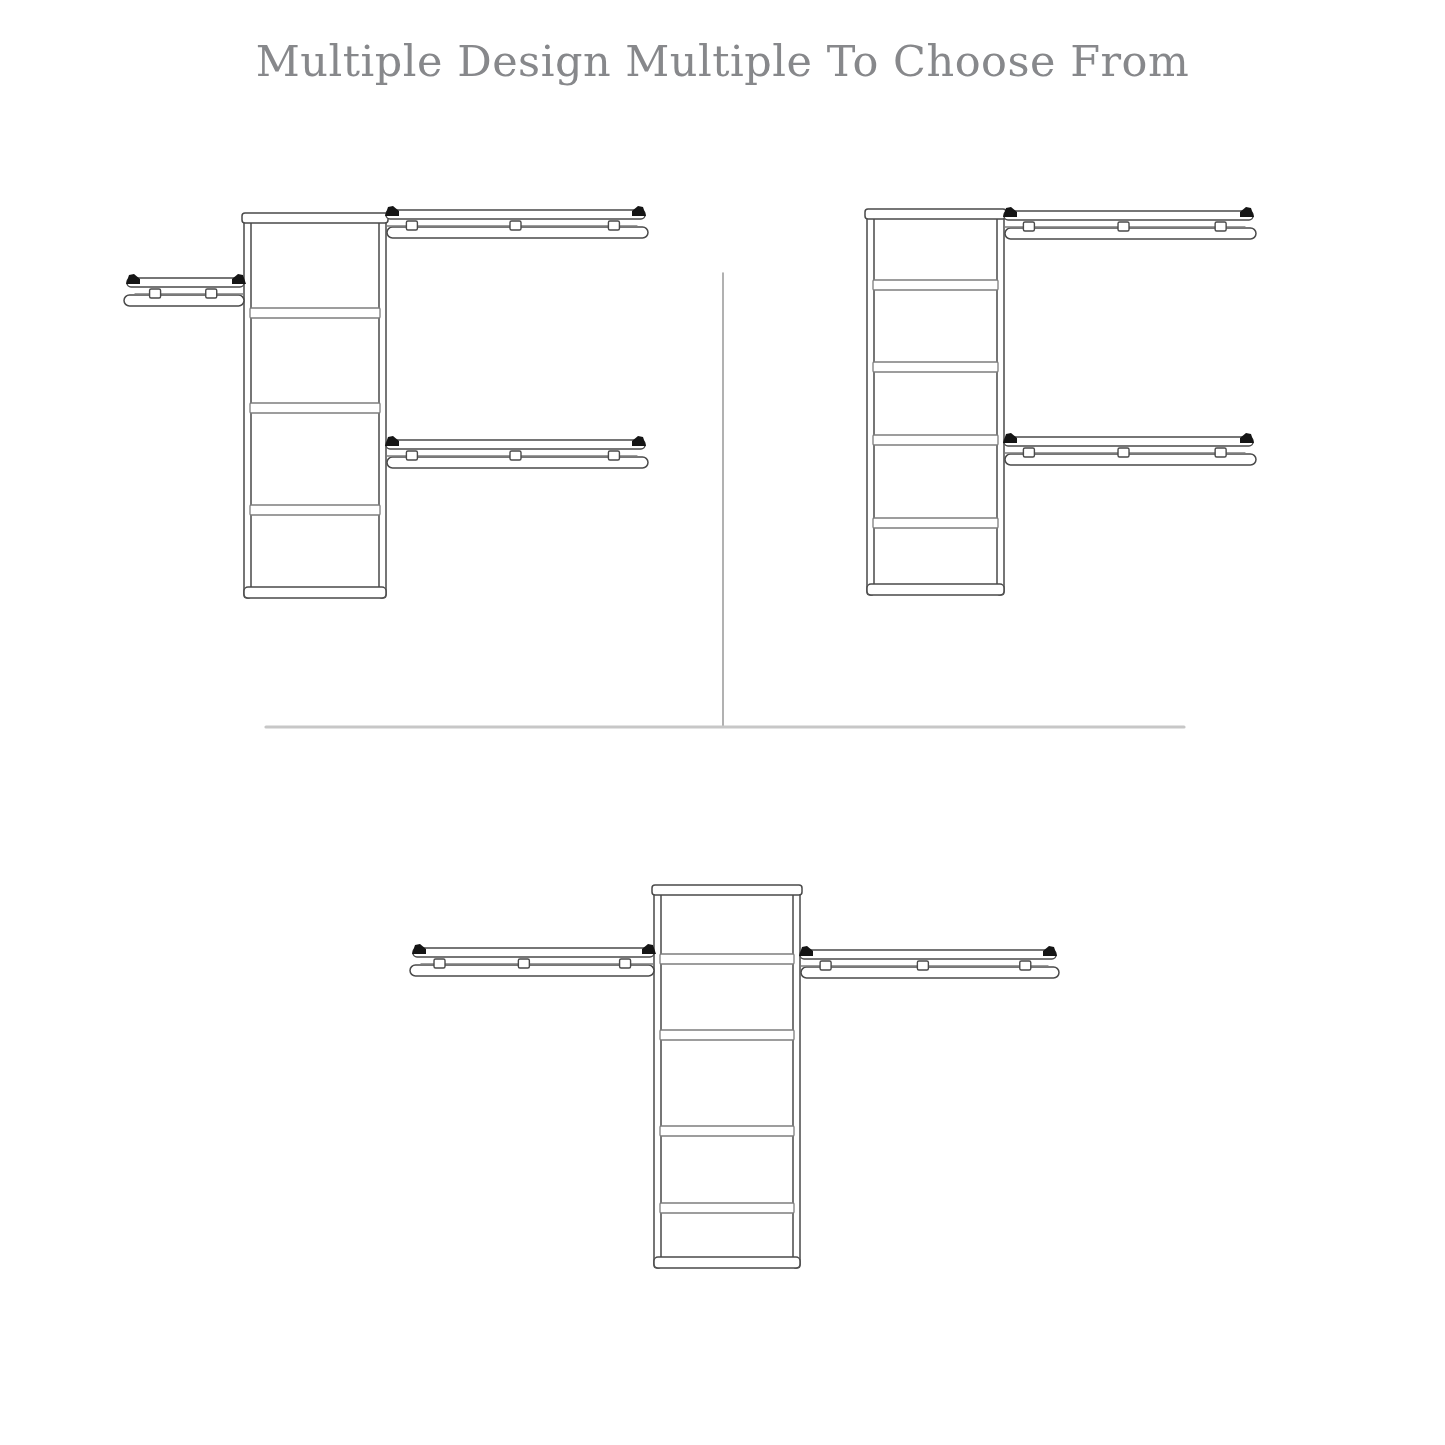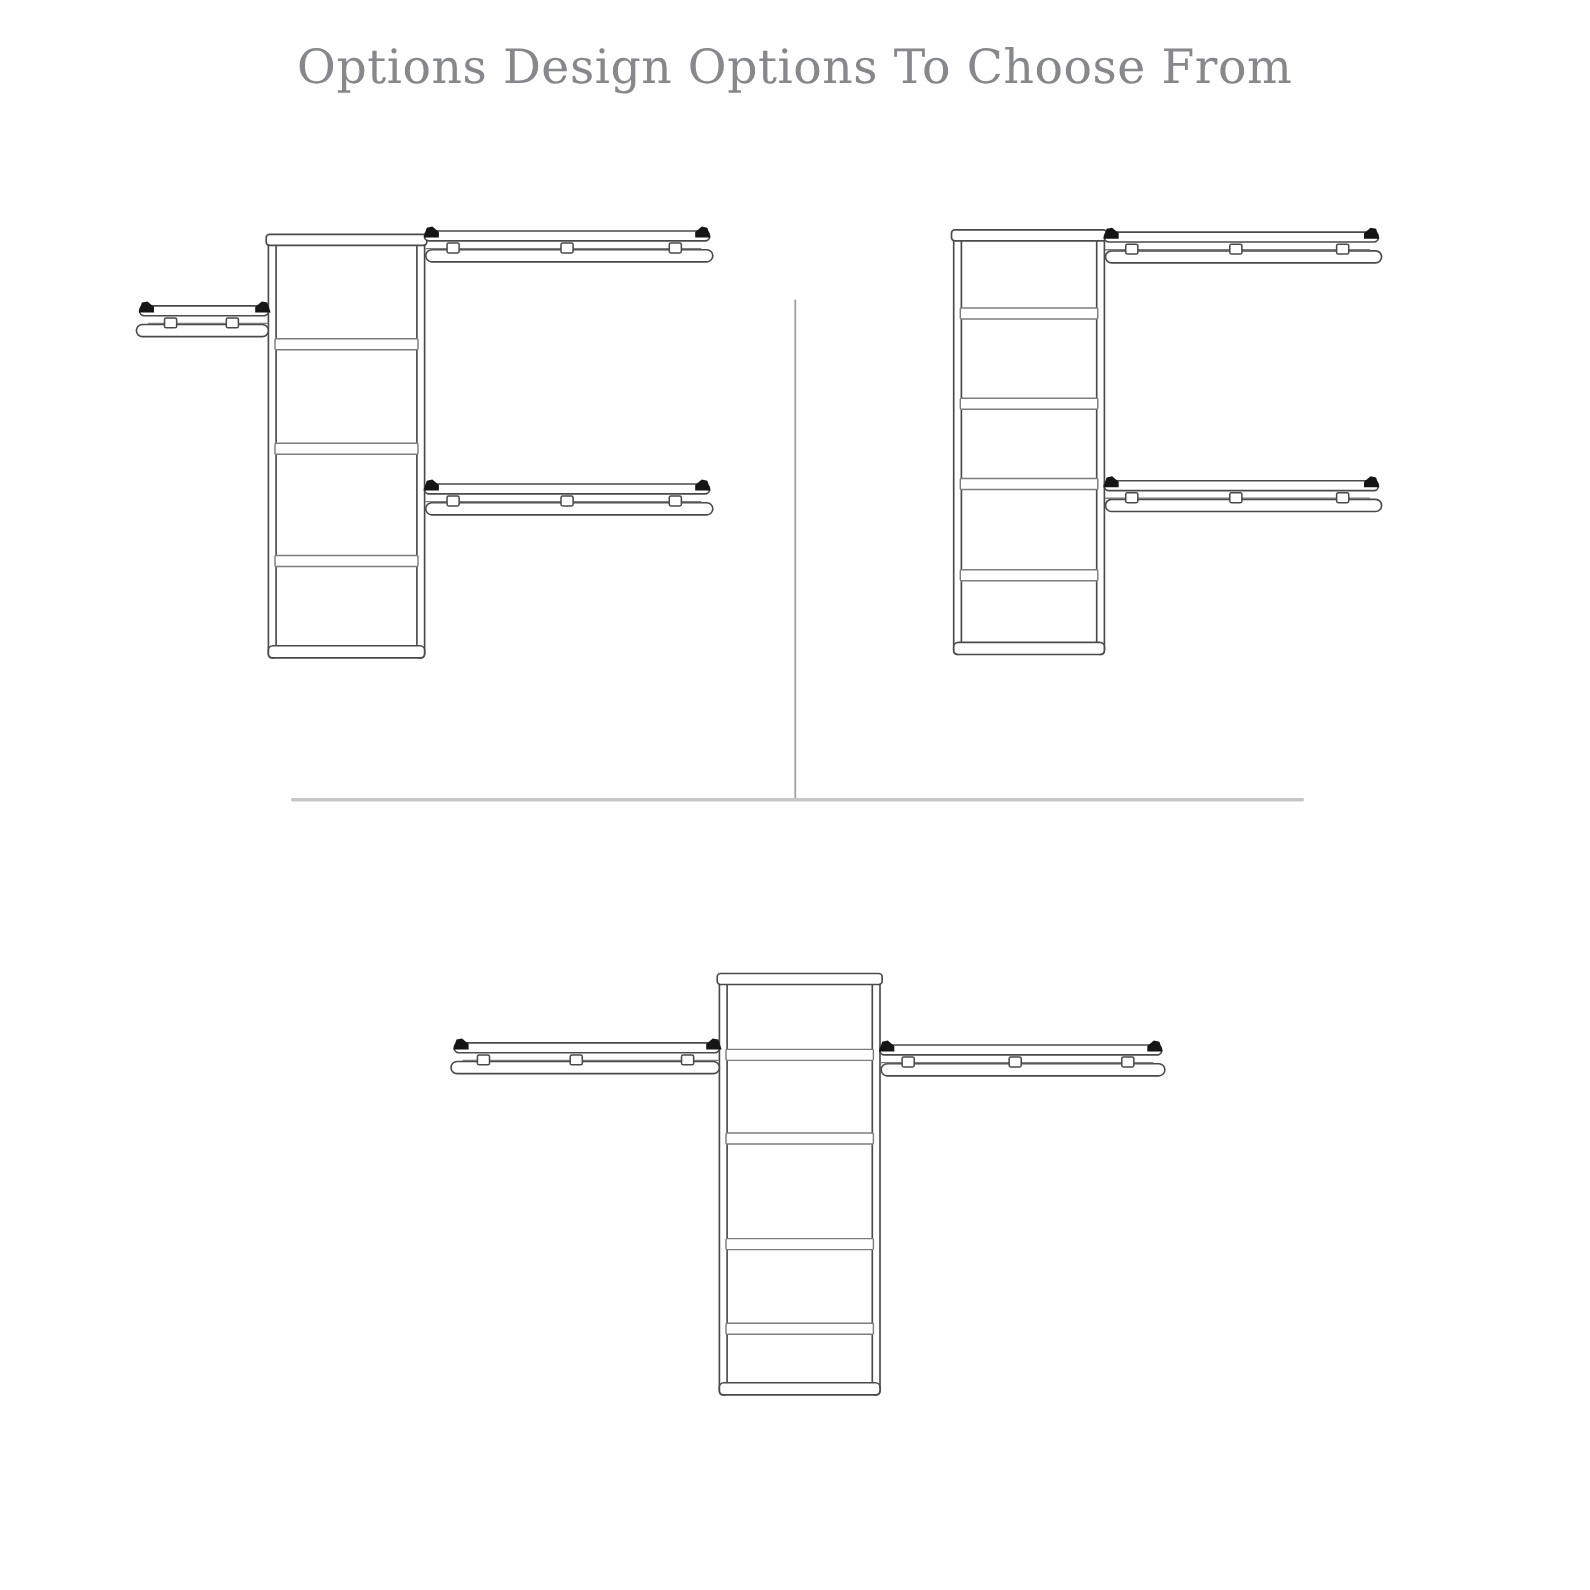--- a/index.html
+++ b/index.html
@@ -31,21 +31,21 @@
     top: 0;
     left: 0;
     width: 1445px;
     height: 1445px;
   }
   svg { display: block; }
 </style>
 </head>
 <body style="background: rgb(255, 255, 255);">
 
-<h1 class="page-title" style="color: rgb(135, 136, 139);">Options Design Options To Choose From</h1>
+<h1 class="page-title" style="color: rgb(135, 136, 139);">Multiple Design Multiple To Choose From</h1>
 
 <div class="diagram-wrap">
   <svg id="diagram-svg" width="1445" height="1445" viewBox="0 0 1445 1445" xmlns="http://www.w3.org/2000/svg">
       <line x1="723" y1="273" x2="723" y2="727" stroke="#9e9e9e" stroke-width="1.6" stroke-linecap="round"></line>
       <line x1="266" y1="727" x2="1184" y2="727" stroke="#c7c7c7" stroke-width="3.2" stroke-linecap="round"></line>
       <g>
         <g>
           <rect x="244" y="220" width="7" height="378" rx="3" ry="3" fill="#ffffff" stroke="#4a4a4a" stroke-width="1.5"></rect>
           <rect x="379" y="220" width="7" height="378" rx="3" ry="3" fill="#ffffff" stroke="#4a4a4a" stroke-width="1.5"></rect>
           <rect x="250" y="308" width="130" height="10" rx="1" ry="1" fill="#ffffff" stroke="#7d7d7d" stroke-width="1.3"></rect>

